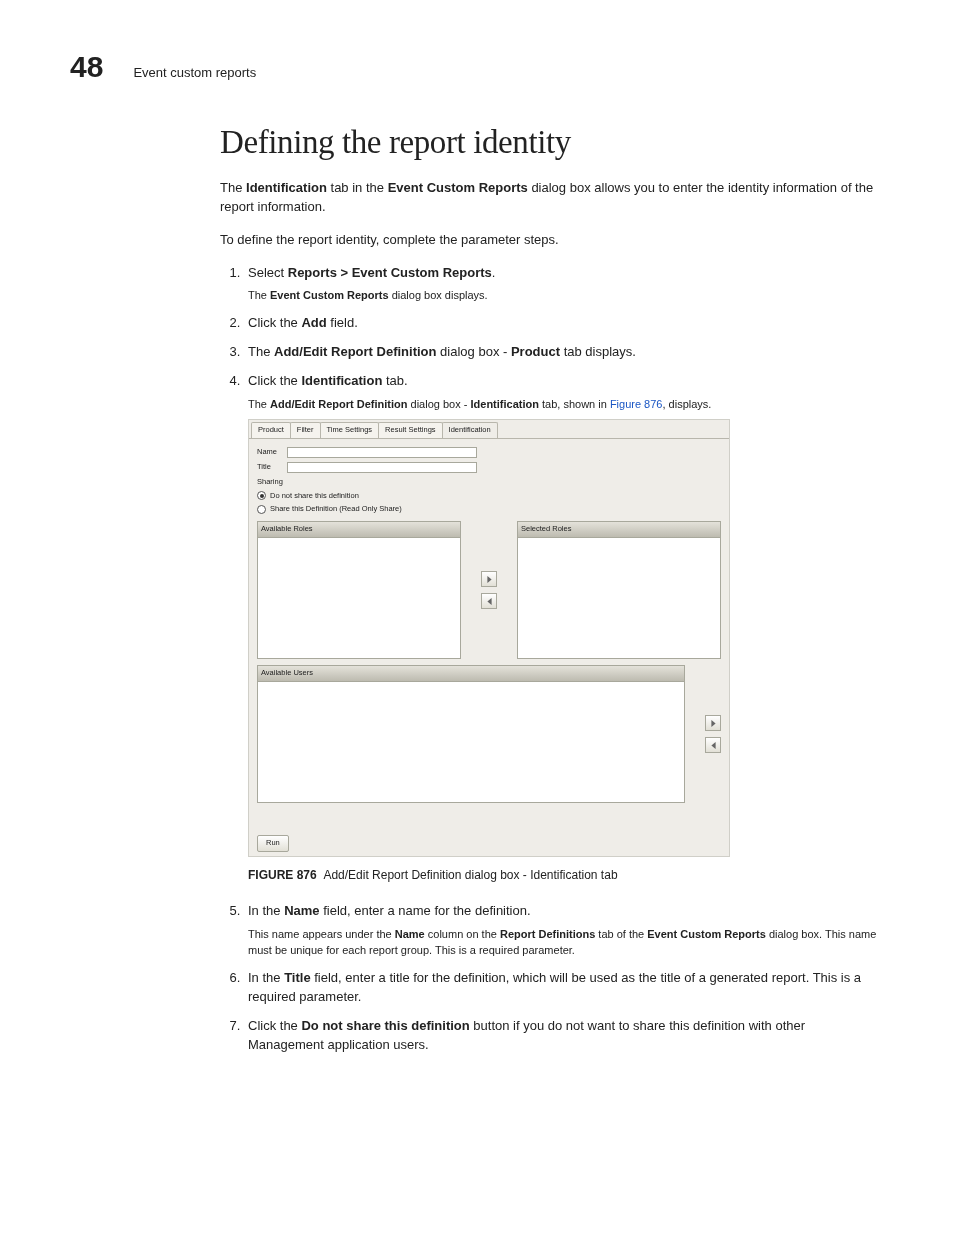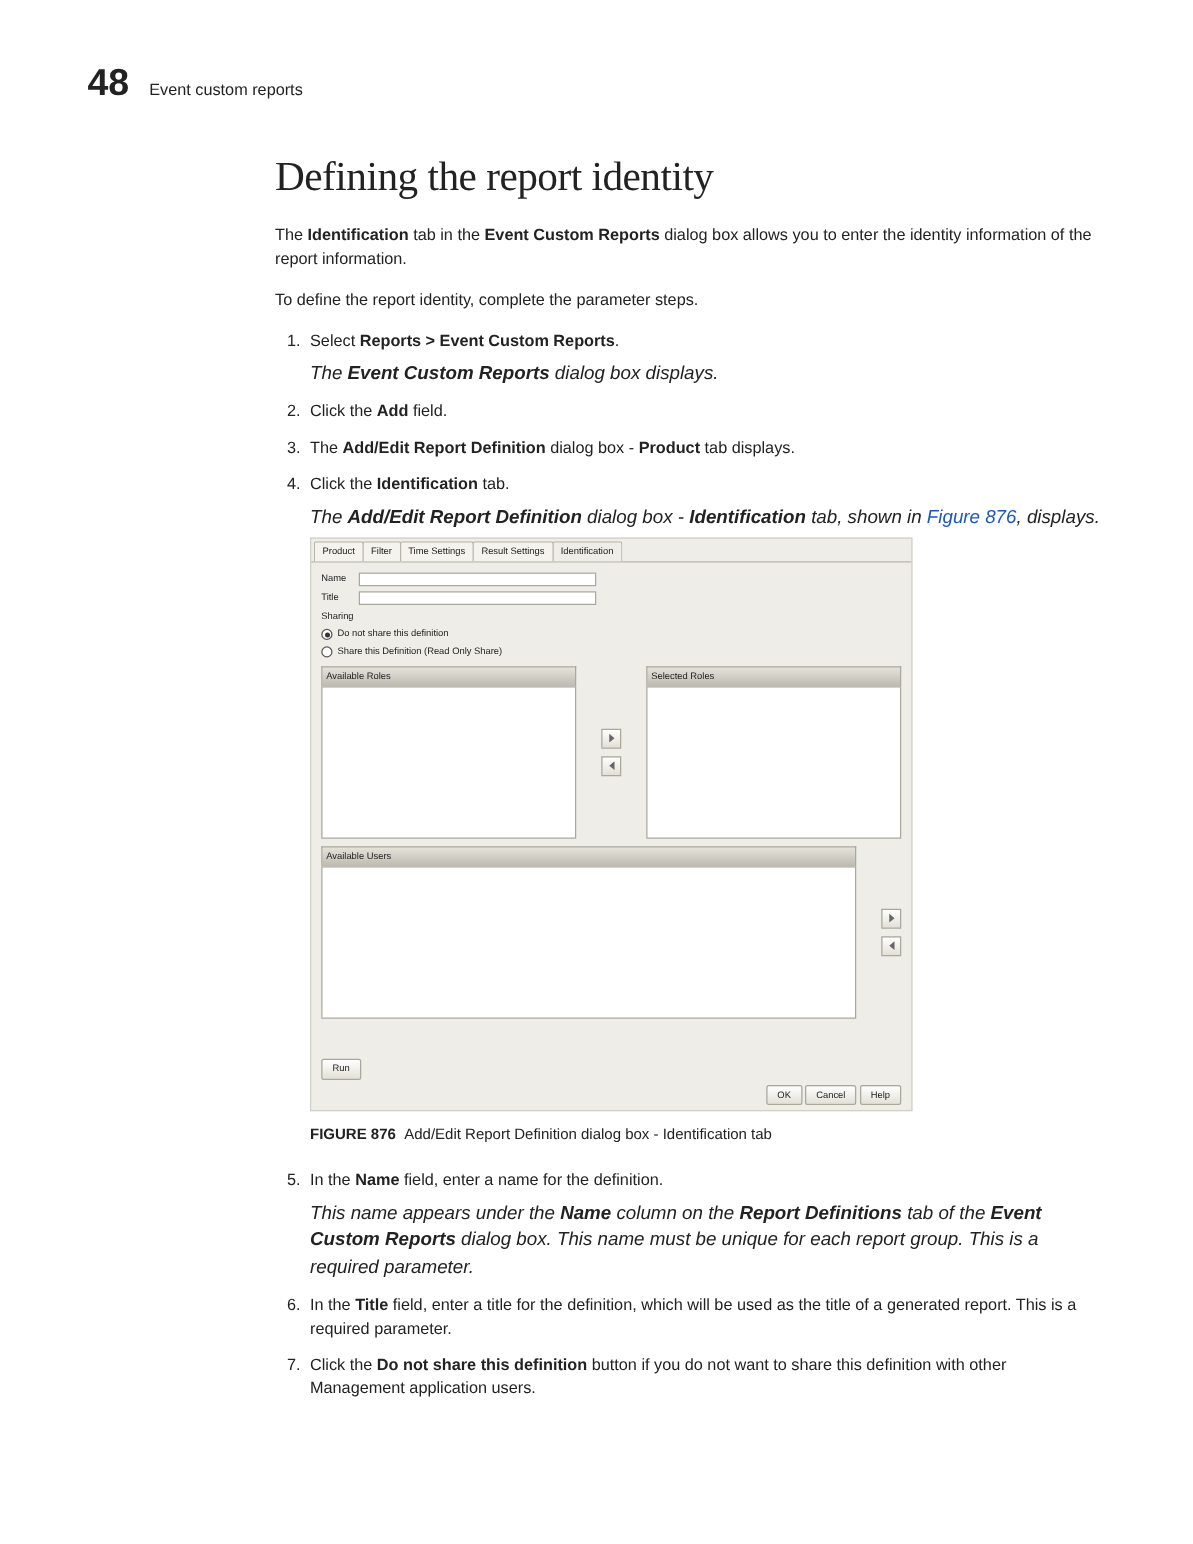--- a/index.html
+++ b/index.html
@@ -11,21 +11,21 @@
     width: 954px;
   }
   .page {
     padding: 50px 70px 60px 70px;
     box-sizing: border-box;
     width: 954px;
   }
   .hdr {
     display: flex;
     align-items: baseline;
-    gap: 16px;
+    gap: 30px;
     margin-bottom: 40px;
   }
   .hdr-num {
     font-size: 30px;
     font-weight: 700;
     font-family: Arial, Helvetica, sans-serif;
   }
   .hdr-txt {
     font-size: 13px;
   }
@@ -50,23 +50,22 @@
     line-height: 1.45;
     padding-left: 24px;
     margin: 0 0 6px 0;
   }
   ol.steps > li {
     margin-bottom: 10px;
     padding-left: 4px;
   }
   ol.steps > li > p {
     margin: 6px 0 0 0;
-    font-size: 15px;
+    font-size: 11px;
     line-height: 1.45;
-    font-style: italic;
   }
   a.link { color: #1a56c4; text-decoration: none; }
 
   
   .dlg {
     margin: 6px 0 6px 0;
     width: 480px;
     background: #efede8;
     font-family: Tahoma, Arial, sans-serif;
     font-size: 8px;
@@ -287,25 +286,20 @@
                     <svg viewBox="0 0 10 10">
                       <path d="M8 0 L2 5 L8 10 Z"></path>
                     </svg>
                   </div>
               </div>
             </div>
           </div>
           <div class="runrow">
             <span class="btn">Run</span>
           </div>
-          <div class="btnrow">
-            <span class="btn">OK</span>
-            <span class="btn">Cancel</span>
-            <span class="btn">Help</span>
-          </div>
         </div>
 
         <div class="caption">
           <span class="lead">FIGURE 876</span>&nbsp;&nbsp;<span>Add/Edit Report Definition dialog box - Identification tab</span>
         </div>
       </li>
 
       <li>
         <span>In the </span><span class="bold">Name</span><span> field, enter a name for the definition.</span>
         <p>

